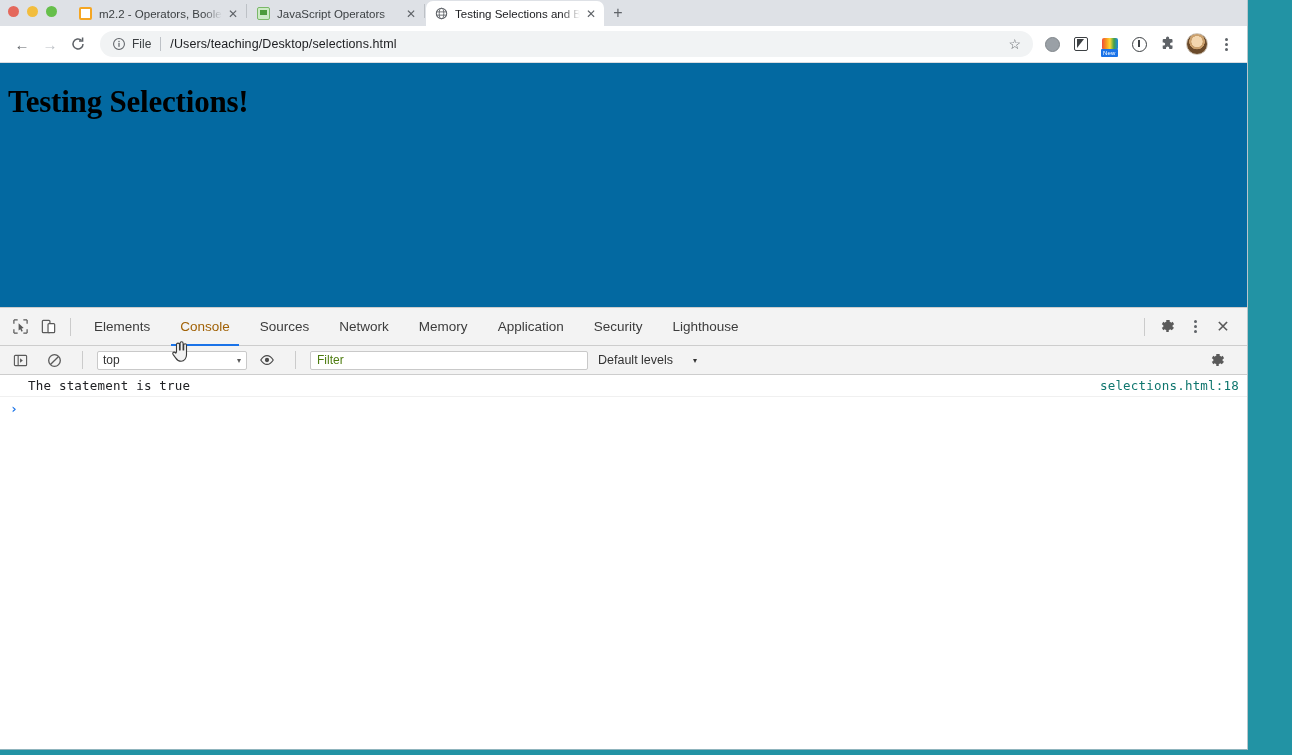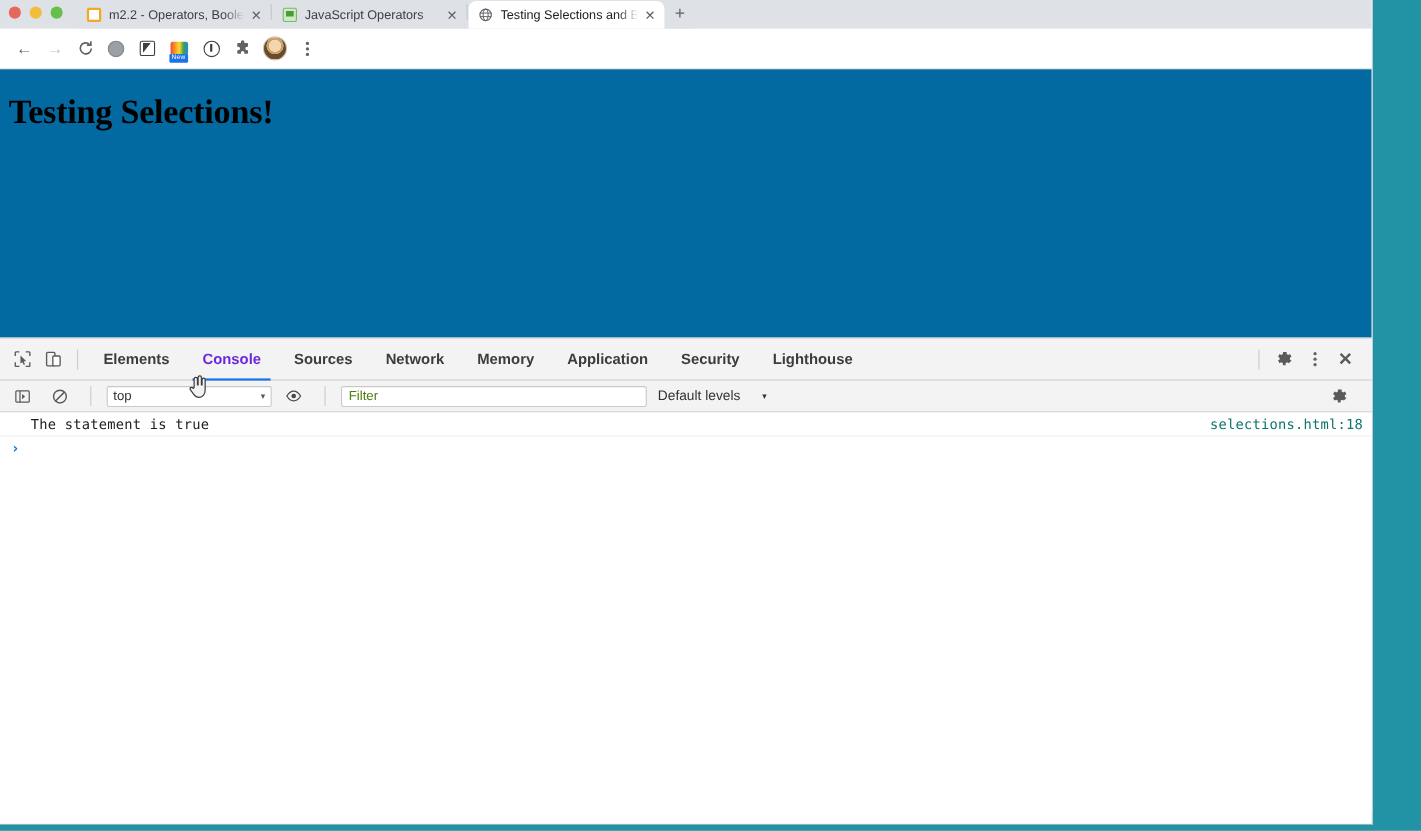--- a/index.html
+++ b/index.html
@@ -263,41 +263,40 @@
     flex-direction: column;
   }
   .dt-tabbar {
     height: 38px;
     display: flex;
     align-items: center;
     background: #f3f3f3;
     border-bottom: 1px solid #cdcdcd;
     padding-left: 6px;
     position: relative;
-    font-weight: bold;
   }
   .dt-icon-btn {
     width: 28px; height: 28px;
     display: flex; align-items: center; justify-content: center;
     color: #5a5a5a;
   }
   .dt-vsep {
     width: 1px; height: 18px;
     background: #cbcbcb;
     margin: 0 8px;
   }
   .dt-tabs { display: flex; align-items: stretch; height: 38px; }
   .dt-tab {
     display: flex; align-items: center;
     padding: 0 15px;
     font-size: 13.5px;
     color: #3c3c3c;
     position: relative;
   }
-  .dt-tab.active { color: #6d28d9; }
+  .dt-tab.active { color: #a16207; }
   .dt-tab.active::after {
     content: "";
     position: absolute;
     left: 6px; right: 6px; bottom: 0;
     height: 2px;
     background: #1a73e8;
   }
   .dt-right {
     margin-left: auto;
     display: flex; align-items: center;
@@ -436,20 +435,33 @@
     <div class="toolbar">
       <div class="nav-btn">←</div>
       <div class="nav-btn disabled">→</div>
       <div class="nav-btn">
         <svg width="16" height="16" viewBox="0 0 16 16">
           <path d="M13 8a5 5 0 1 1-1.6-3.7" fill="none" stroke="#5f6368" stroke-width="1.5"></path>
           <path d="M12.6 1.4v3.6H9" fill="none" stroke="#5f6368" stroke-width="1.5"></path>
         </svg>
       </div>
 
+      <div class="omnibox">
+        <span class="omni-info">
+          <svg width="14" height="14" viewBox="0 0 16 16">
+            <circle cx="8" cy="8" r="6.2" fill="none" stroke="#5f6368" stroke-width="1.2"></circle>
+            <rect x="7.3" y="6.8" width="1.4" height="4.4" fill="#5f6368"></rect>
+            <rect x="7.3" y="4.4" width="1.4" height="1.5" fill="#5f6368"></rect>
+          </svg>
+        </span>
+        <span class="omni-scheme">File</span>
+        <span class="omni-divider"></span>
+        <span class="omni-url">/Users/teaching/Desktop/selections.html</span>
+        <span class="omni-star">☆</span>
+      </div>
 
       <div class="tool-icons">
         <div class="tool-icon">
             <span class="ext-gray"></span>
           </div>
         <div class="tool-icon">
             <span class="ext-dark"></span>
           </div>
         <div class="tool-icon">
           <span class="ext-color">

